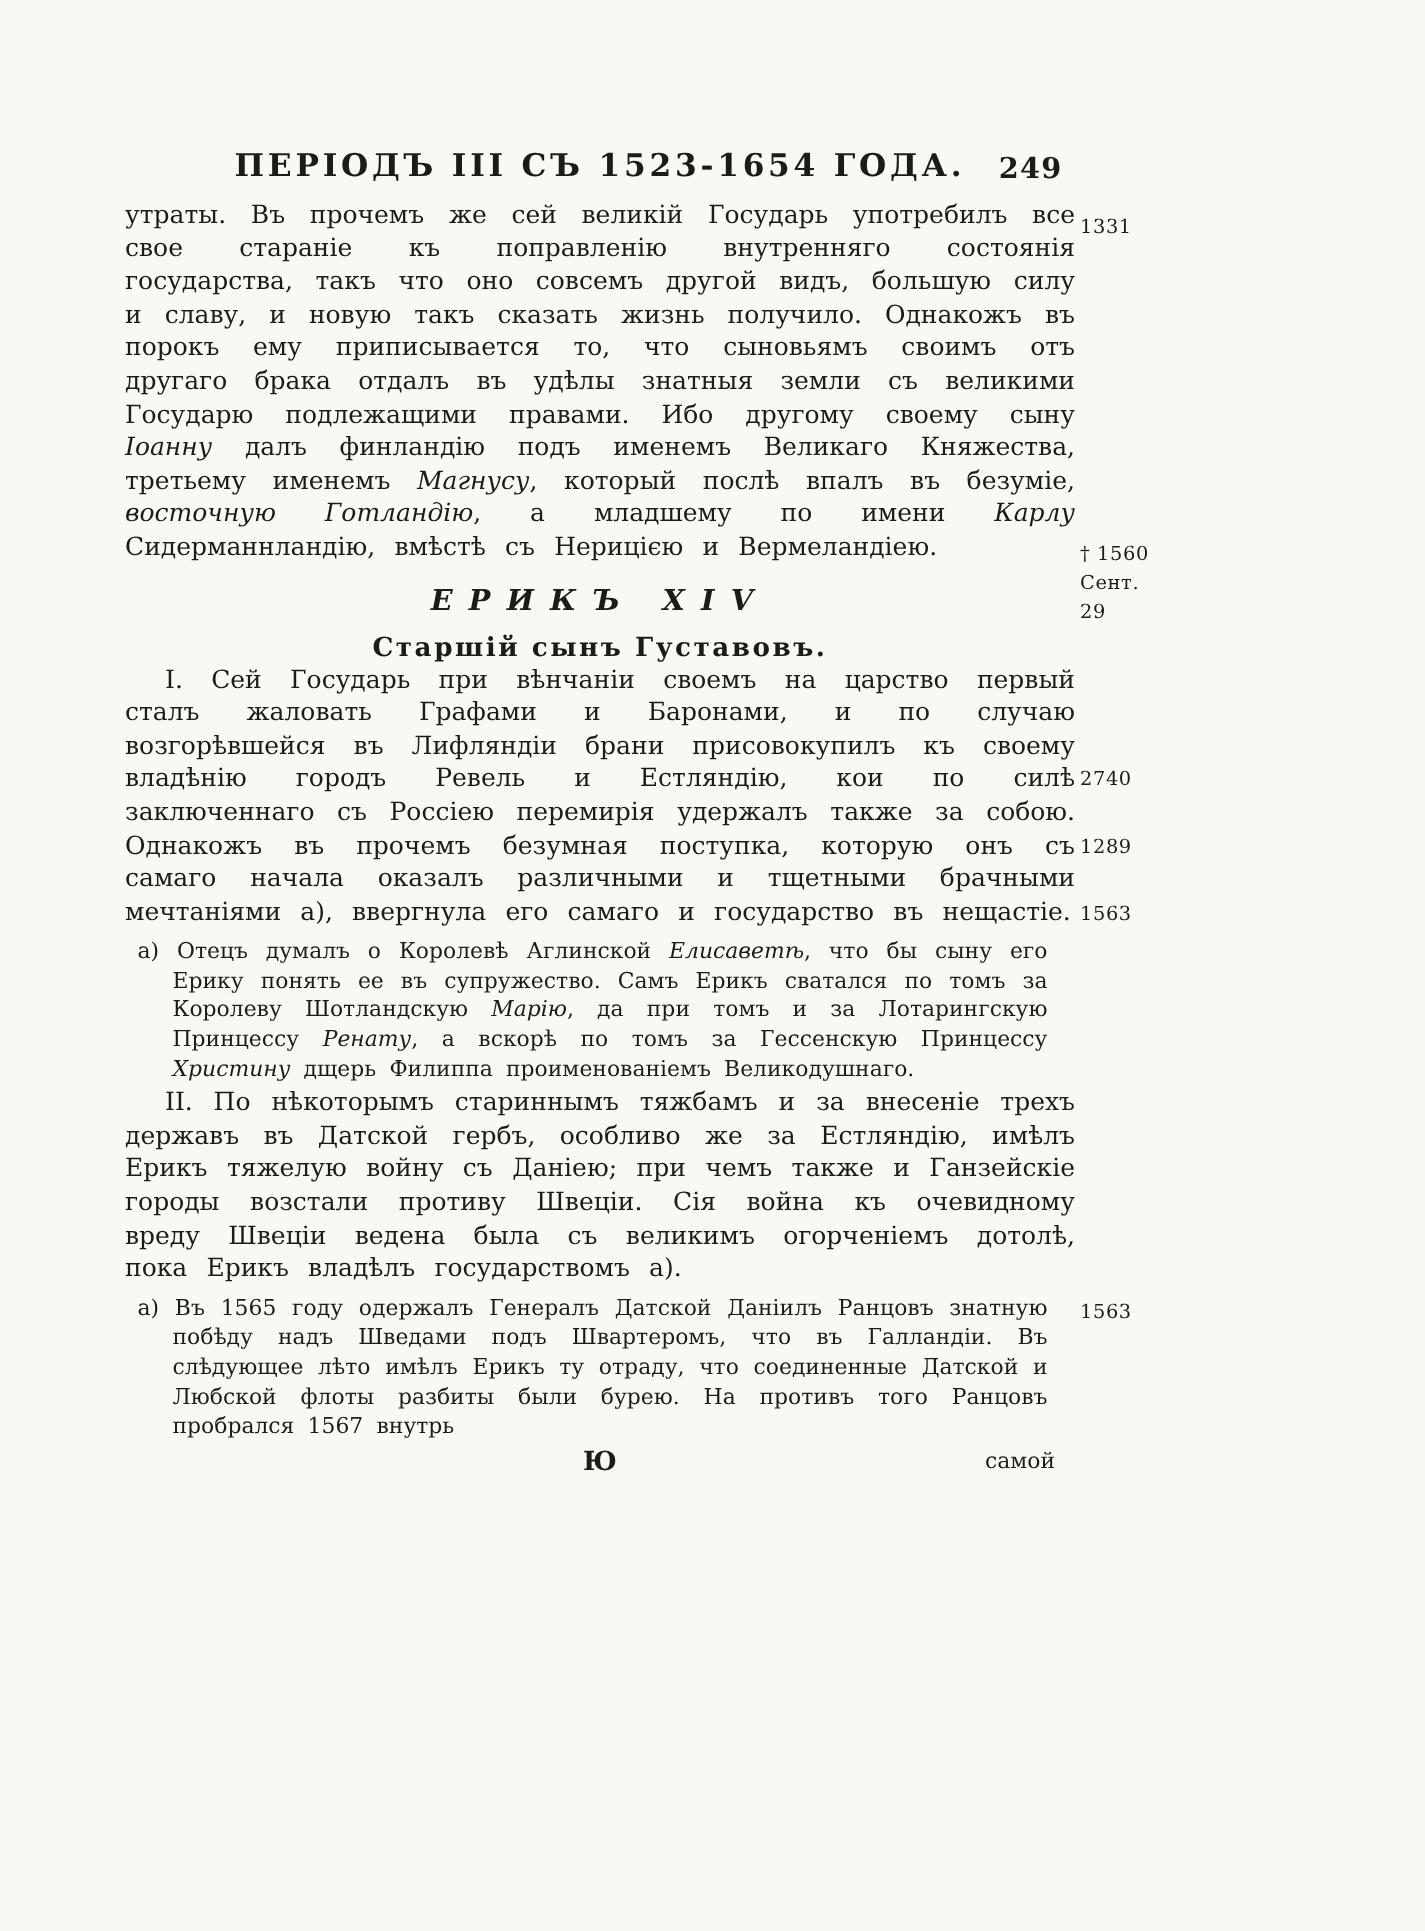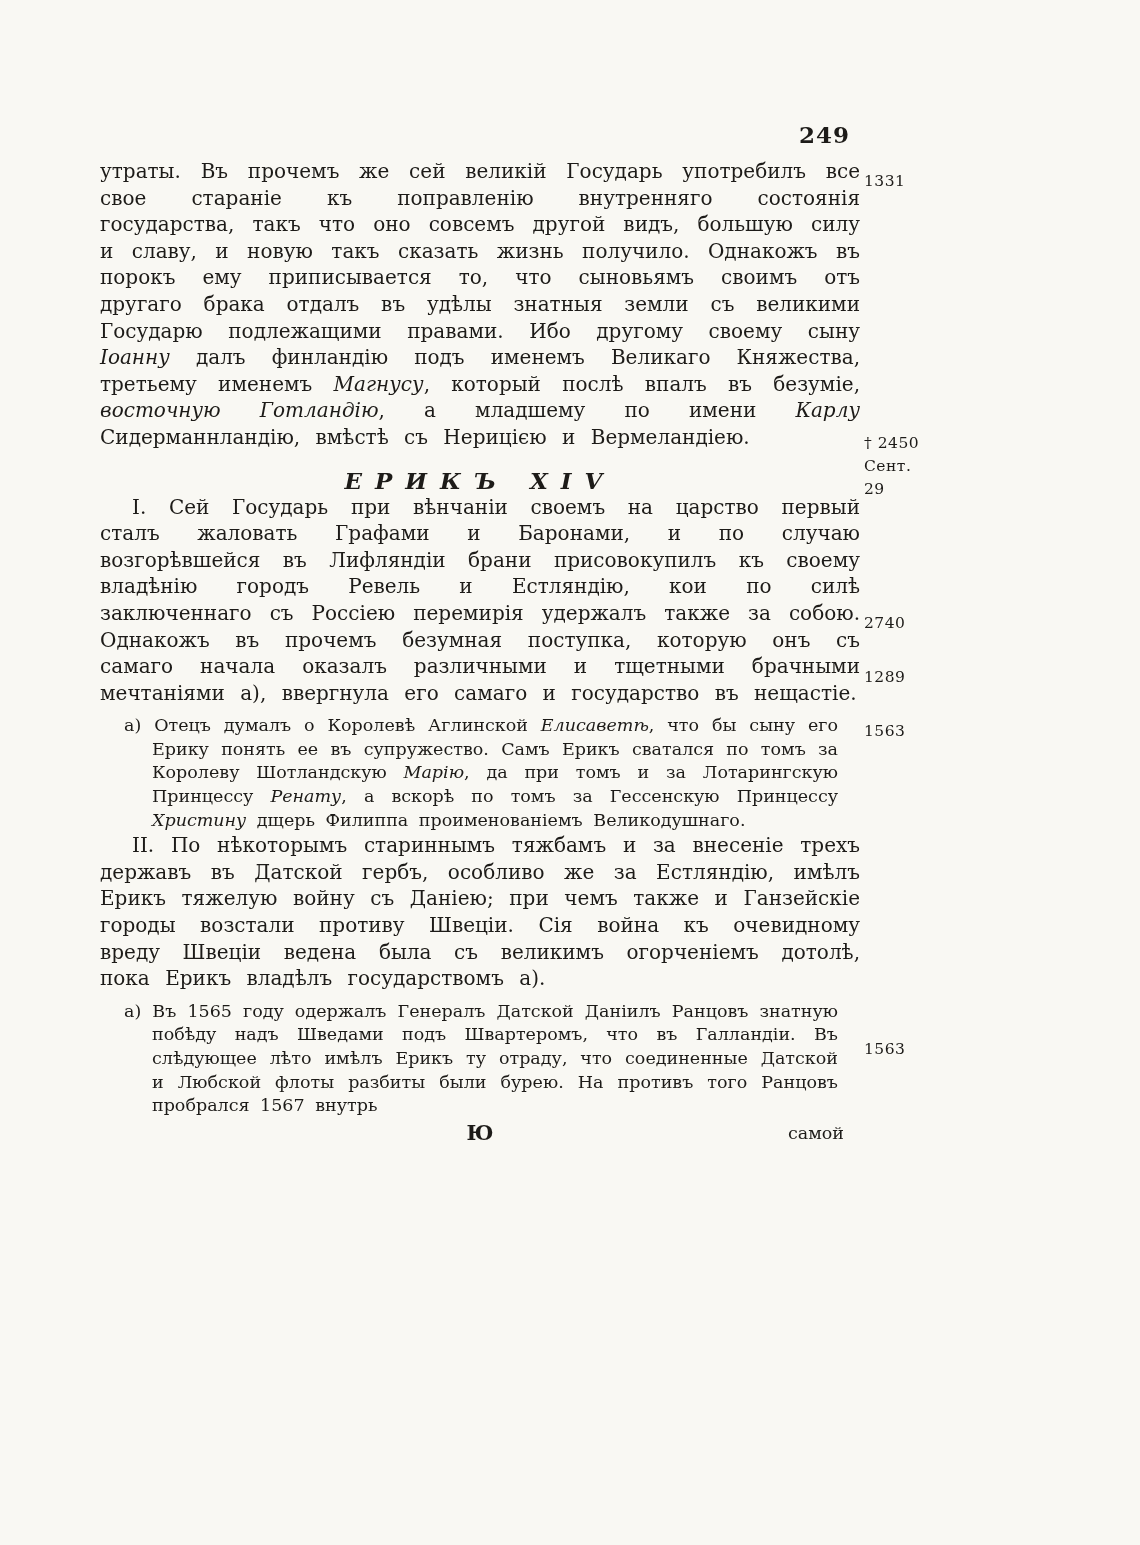--- a/index.html
+++ b/index.html
@@ -65,21 +65,21 @@
   }
   .vitals {
     margin-top: 13px;
     font-size: 14.8px;
     text-align: justify;
     text-align-last: justify;
     word-spacing: 2px;
     white-space: nowrap;
   }
   .footnote {
-    margin: 8px 22px 0 24px;
+    margin: 8px 22px 0 10px;
     font-size: 17.5px;
     line-height: 23.6px;
     text-align: justify;
     word-spacing: 5px;
     padding-left: 28px;
     text-indent: -28px;
   }
   .it { font-style: italic; }
   .bottom-row {
     position: relative;
@@ -117,46 +117,48 @@
   .mn-5 { top: 1038px; }
 </style>
 </head>
 <body>
 
 <div class="page">
 
   <div class="text-col">
 
     <div class="page-header">
+      <span>ПЕРІОДЪ III СЪ 1523-1654 ГОДА.</span>
       <span class="page-number">249</span>
     </div>
 
     <div class="para"><span>утраты. Въ прочемъ же сей великій Государь употребилъ все свое стараніе къ поправленію внутренняго состоянія государства, такъ что оно совсемъ другой видъ, большую силу и славу, и новую такъ сказать жизнь получило. Однакожъ въ порокъ ему приписывается то, что сыновьямъ своимъ отъ другаго брака отдалъ въ удѣлы знатныя земли съ великими Государю подлежащими правами. Ибо другому своему сыну </span><span class="it">Іоанну</span><span> далъ финландію подъ именемъ Великаго Княжества, третьему именемъ </span><span class="it">Магнусу</span><span>, который послѣ впалъ въ безуміе, </span><span class="it">восточную Готландію</span><span>, а младшему по имени </span><span class="it">Карлу</span><span> Сидерманнландію, вмѣстѣ съ Нерицією и Вермеландіею.</span></div>
 
     <div class="chapter-heading">ЕРИКЪ XIV</div>
 
+    <div class="chapter-subheading">Старшій сынъ Густавовъ.</div>
 
 
     <div class="para indent"><span>I. Сей Государь при вѣнчаніи своемъ на царство первый сталъ жаловать Графами и Баронами, и по случаю возгорѣвшейся въ Лифляндіи брани присовокупилъ къ своему владѣнію городъ Ревель и Естляндію, кои по силѣ заключеннаго съ Россіею перемирія удержалъ также за собою. Однакожъ въ прочемъ безумная поступка, которую онъ съ самаго начала оказалъ различными и тщетными брачными мечтаніями а), ввергнула его самаго и государство въ нещастіе.</span></div>
 
     <div class="footnote"><span>а) Отецъ думалъ о Королевѣ Аглинской </span><span class="it">Елисаветѣ</span><span>, что бы сыну его Ерику понять ее въ супружество. Самъ Ерикъ сватался по томъ за Королеву Шотландскую </span><span class="it">Марію</span><span>, да при томъ и за Лотарингскую Принцессу </span><span class="it">Ренату</span><span>, а вскорѣ по томъ за Гессенскую Принцессу </span><span class="it">Христину</span><span> дщерь Филиппа проименованіемъ Великодушнаго.</span></div>
 
     <div class="para indent"><span>II. По нѣкоторымъ стариннымъ тяжбамъ и за внесеніе трехъ державъ въ Датской гербъ, особливо же за Естляндію, имѣлъ Ерикъ тяжелую войну съ Даніею; при чемъ также и Ганзейскіе городы возстали противу Швеціи. Сія война къ очевидному вреду Швеціи ведена была съ великимъ огорченіемъ дотолѣ, пока Ерикъ владѣлъ государствомъ а).</span></div>
 
     <div class="footnote"><span>а) Въ 1565 году одержалъ Генералъ Датской Даніилъ Ранцовъ знатную побѣду надъ Шведами подъ Швартеромъ, что въ Галландіи. Въ слѣдующее лѣто имѣлъ Ерикъ ту отраду, что соединенные Датской и Любской флоты разбиты были бурею. На противъ того Ранцовъ пробрался 1567 внутрь</span></div>
 
     <div class="bottom-row">
       <span class="signature">Ю</span>
       <span class="catchword">самой</span>
     </div>
 
   </div>
 
   <div class="margin-note mn-0">1331</div>
-  <div class="margin-note mn-1">† 2450
+  <div class="margin-note mn-1">† 1560
 Сент.
 29</div>
   <div class="margin-note mn-2">2740</div>
   <div class="margin-note mn-3">1289</div>
   <div class="margin-note mn-4">1563</div>
   <div class="margin-note mn-5">1563</div>
 
 </div>
 
 </body></html>

